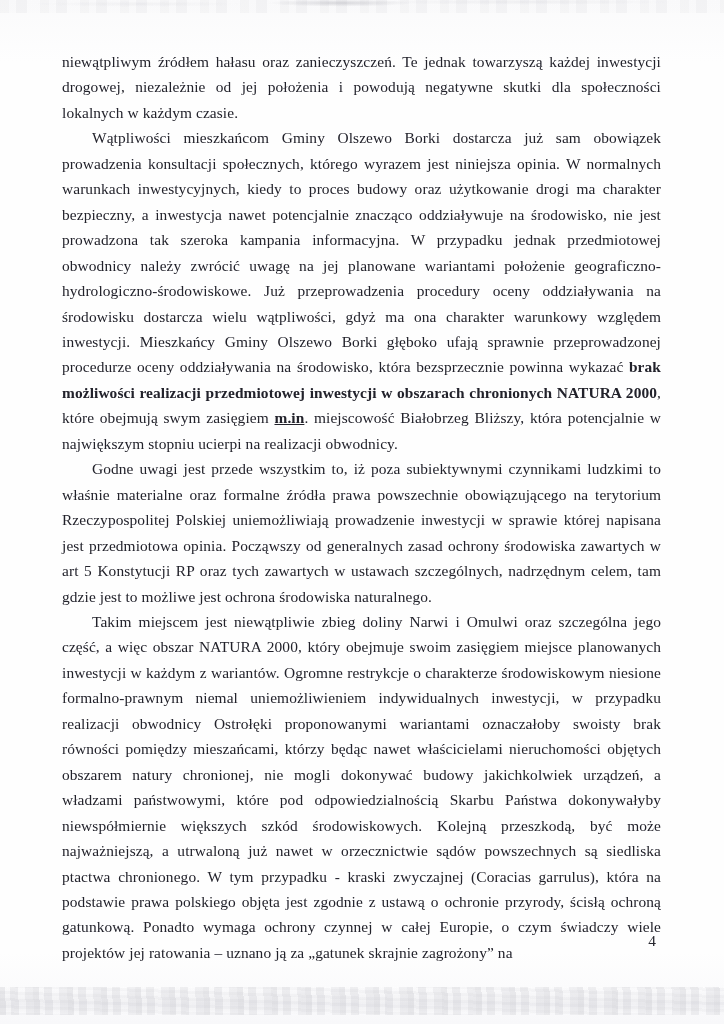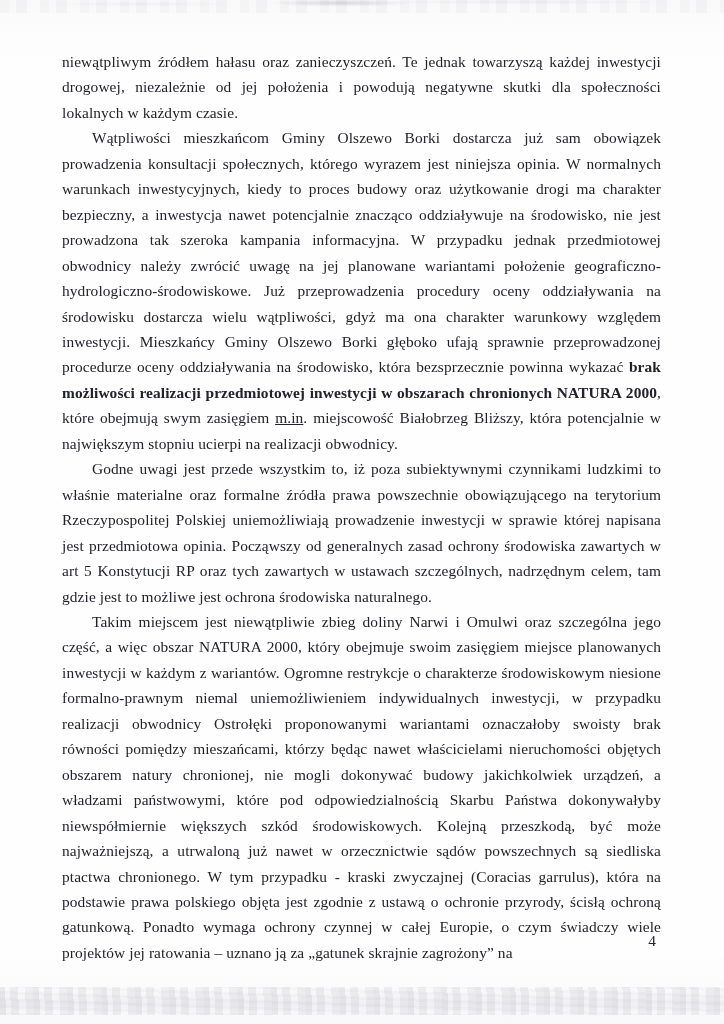--- a/index.html
+++ b/index.html
@@ -62,21 +62,21 @@
     letter-spacing: 0.1px;
   }
   .para {
     margin: 0;
   }
   .para.indent {
     text-indent: 30px;
   }
   .seg-normal { font-weight: 400; }
   .seg-bold { font-weight: 700; }
-  .seg-bold-underline { font-weight: 400; text-decoration: underline; }
+  .seg-bold-underline { font-weight: 700; text-decoration: underline; }
   .page-number {
     position: absolute;
     left: 640px;
     top: 932px;
     width: 24px;
     text-align: center;
     color: #26262e;
     font-size: 15.4px;
   }
 </style>

